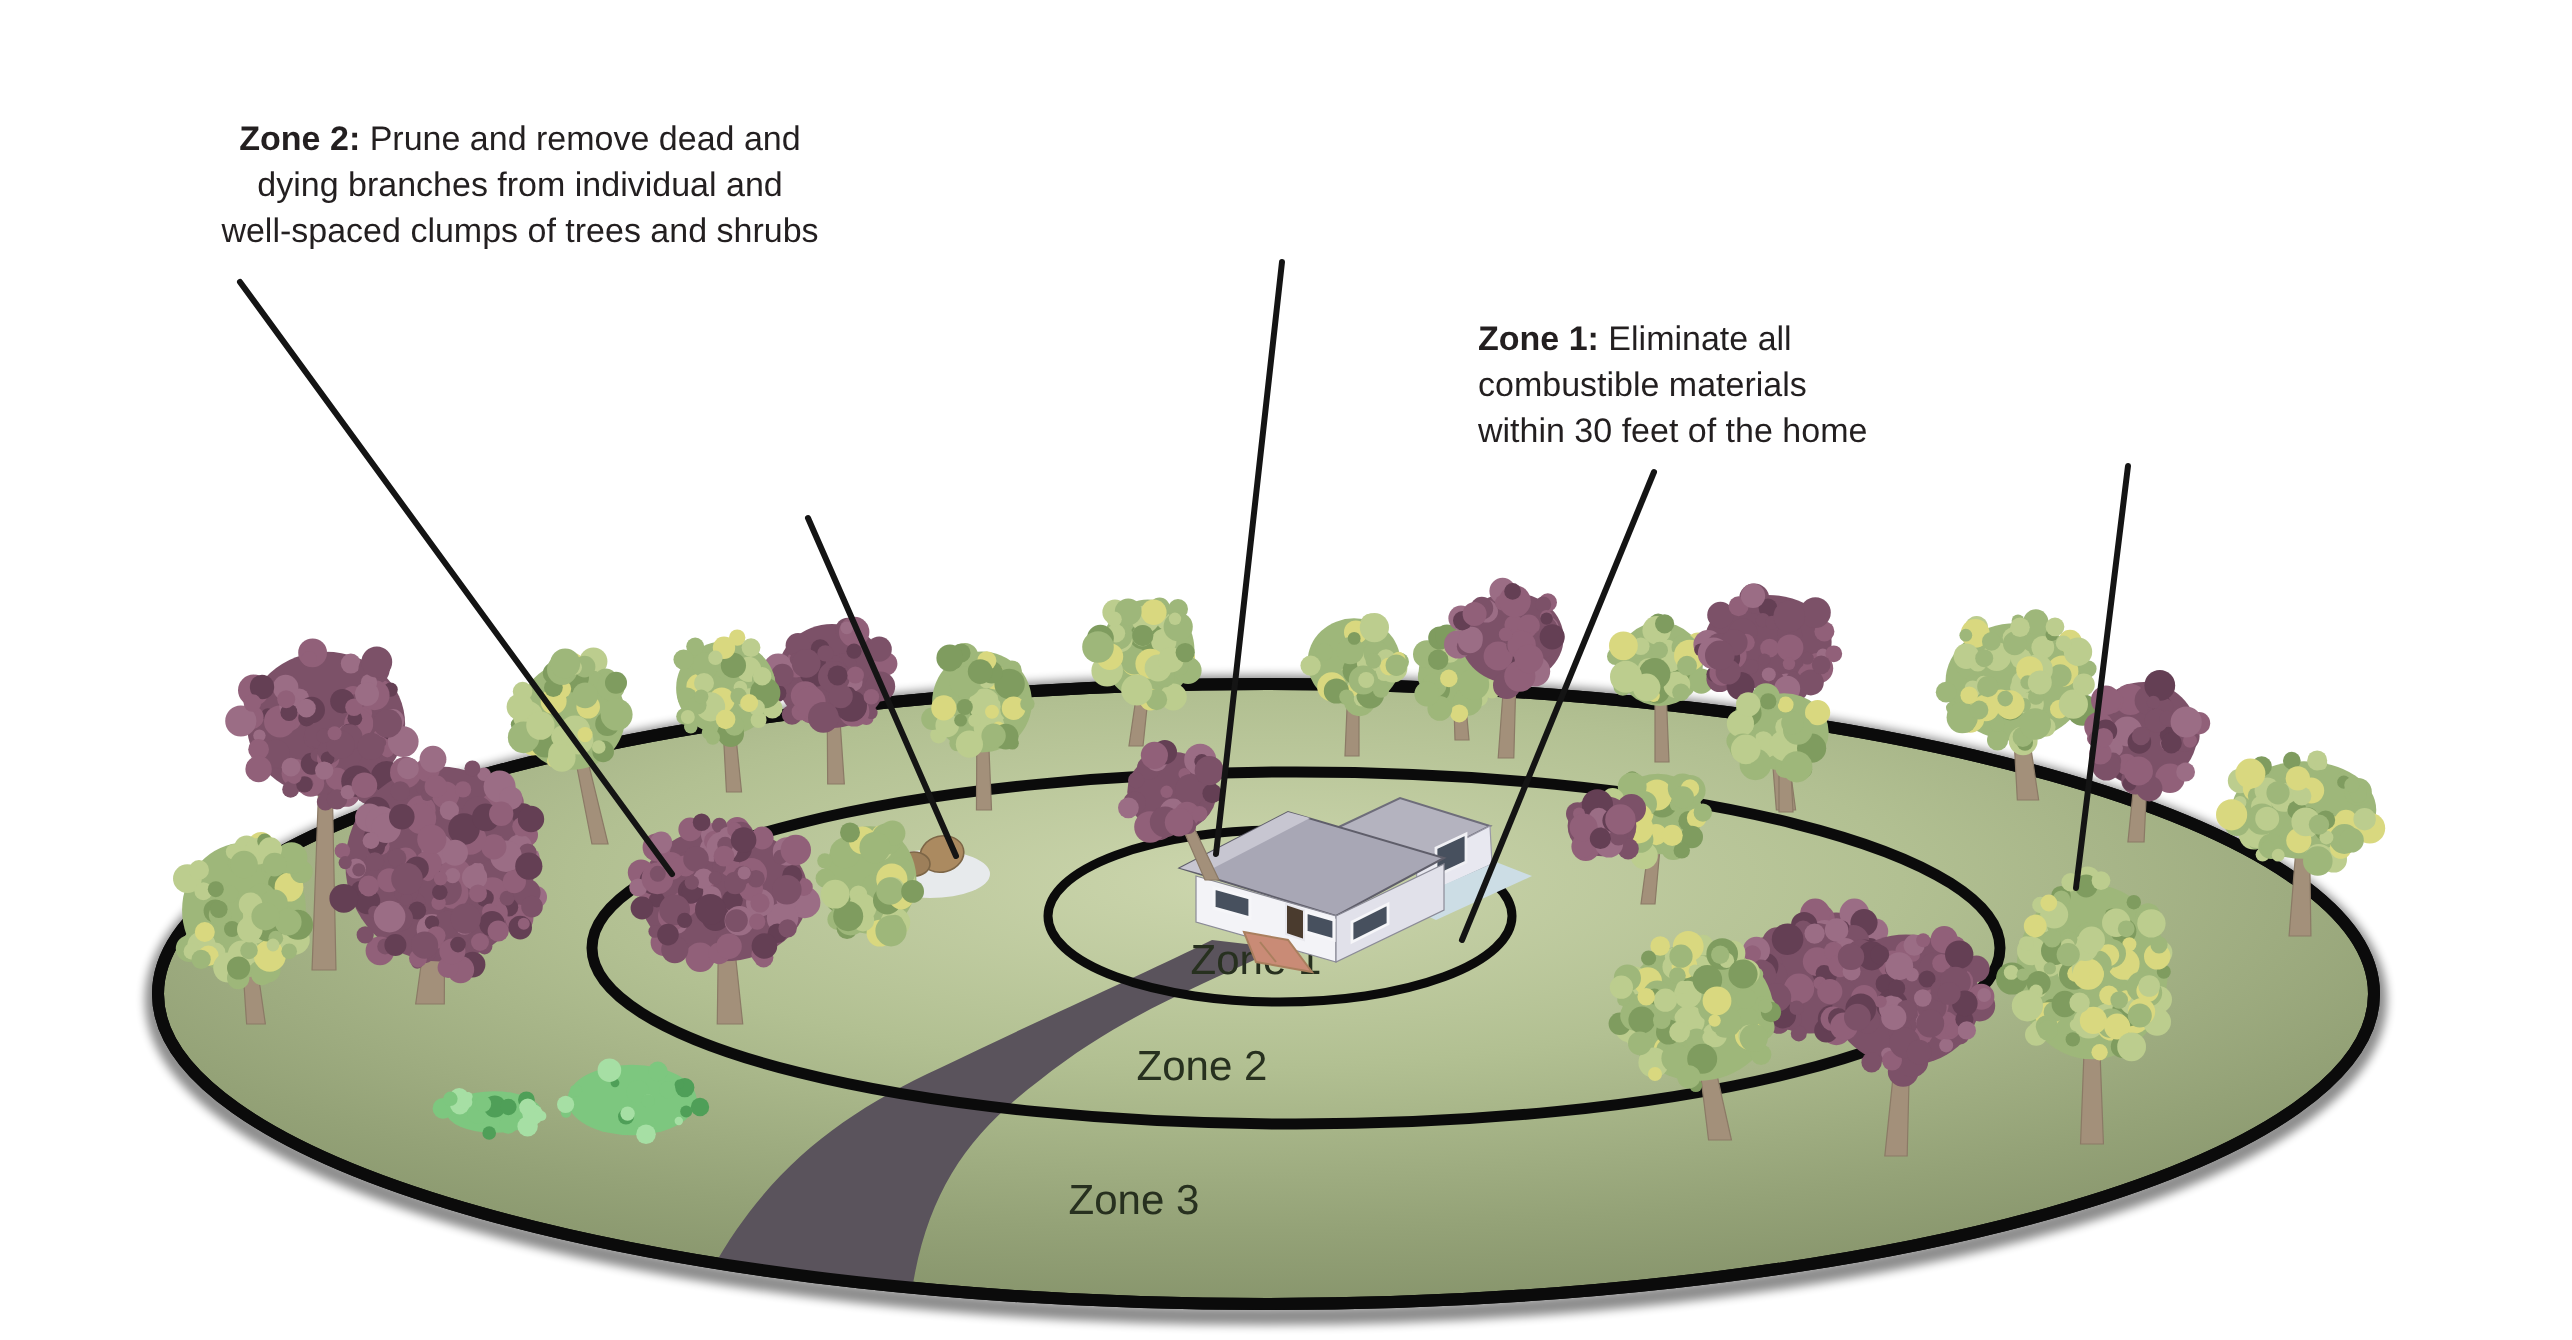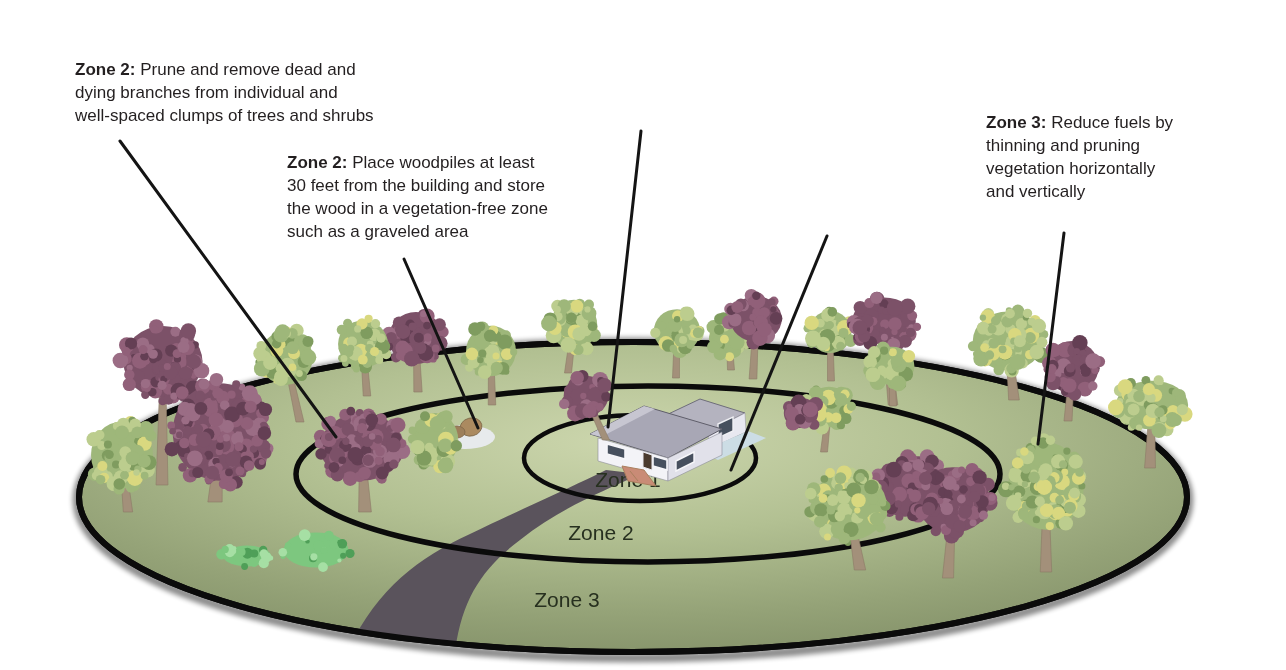--- a/index.html
+++ b/index.html
@@ -1,21 +1,21 @@
 <!DOCTYPE html>
 <html><head>
 <meta charset="utf-8">
 <style>
   html,body{margin:0;padding:0;background:#ffffff;}
   #page{position:relative;width:1286px;height:670px;background:#ffffff;overflow:hidden;
         font-family:"Liberation Sans",sans-serif;}
   #scene{position:absolute;left:0;top:0;width:1286px;height:670px;}
   .ann{position:absolute;color:#231f20;font-size:17px;line-height:23px;white-space:pre-line;}
   .ann .b{font-weight:700;}
-  .ann0{left:75px;top:58px;width:370px;}
+  .ann0{left:75px;top:58px;width:370px;text-align:center;}
   .ann1{left:287px;top:151px;width:345px;}
   .ann2{left:504px;top:57px;width:390px;}
   .ann3{left:739px;top:158px;width:270px;}
   .ann4{left:986px;top:111px;width:250px;}
   .zlabel{font-family:"Liberation Sans",sans-serif;font-size:21px;fill:#27301f;text-anchor:middle;}
 </style>
 </head>
 <body>
 
 <div id="page">
@@ -1624,25 +1624,20 @@
         <line x1="641" y1="131" x2="608" y2="427" stroke="#141414" stroke-width="3" stroke-linecap="round"></line>
         <line x1="827" y1="236" x2="731" y2="470" stroke="#141414" stroke-width="3" stroke-linecap="round"></line>
         <line x1="1064" y1="233" x2="1038" y2="444" stroke="#141414" stroke-width="3" stroke-linecap="round"></line>
       </g>
   </svg>
 
   <div class="ann ann0"><span class="b">Zone 2:</span><span> Prune and remove dead and
 dying branches from individual and
 well-spaced clumps of trees and shrubs</span></div>
 
-  <div class="ann ann1"><span class="b">Zone 2:</span><span> Place woodpiles at least
-30 feet from the building and store
-the wood in a vegetation-free zone
-such as a graveled area</span></div>
 
 
+  <div class="ann ann3"><span class="b">Zone 1:</span><span> Eliminate all
+combustible materials
+within 30 feet of the home</span></div>
 
-  <div class="ann ann4"><span class="b">Zone 3:</span><span> Reduce fuels by
-thinning  and pruning
-vegetation horizontally
-and vertically</span></div>
 
 </div>
 
 </body></html>

